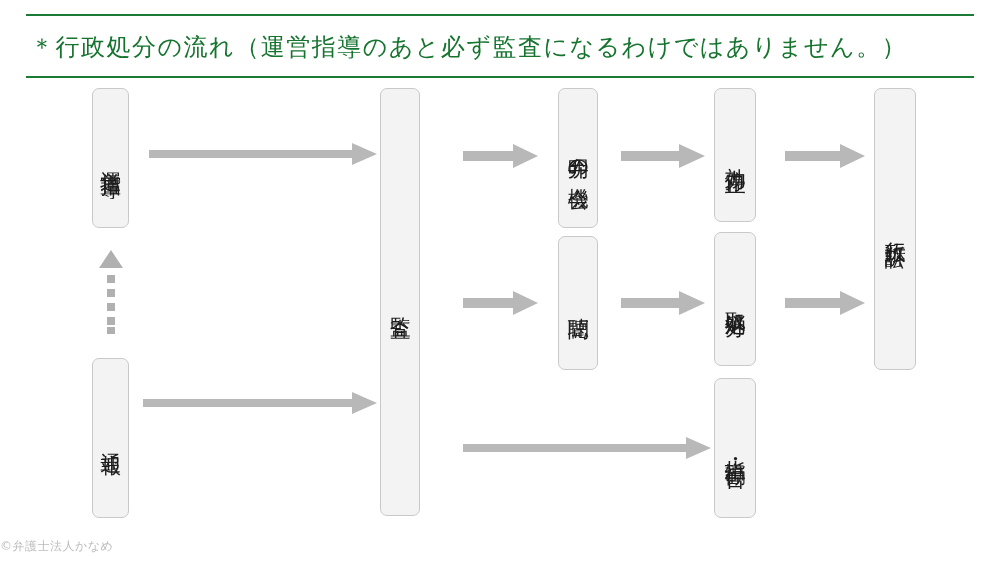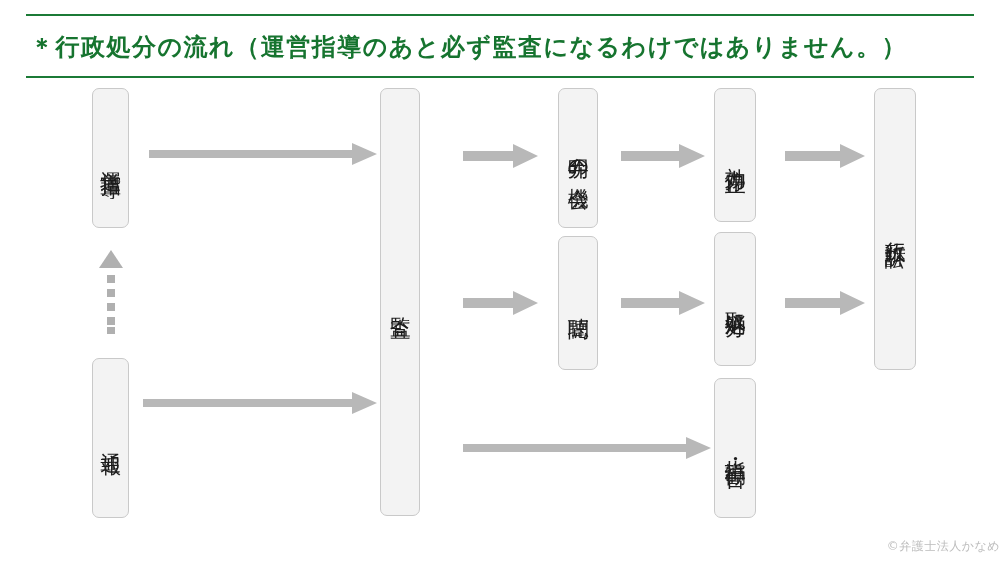--- a/index.html
+++ b/index.html
@@ -34,21 +34,21 @@
   #header-title {
     position: absolute;
     left: 30px;
     top: 26px;
     width: 920px;
     height: 42px;
     line-height: 42px;
     color: #16742f;
     font-size: 24px;
     letter-spacing: 1.5px;
-    font-weight: 700;
+    font-weight: 400;
     white-space: nowrap;
   }
 
   
   .vbox {
     position: absolute;
     box-sizing: border-box;
     background: #f3f3f3;
     border: 1px solid #c9c9c9;
     border-radius: 7px;
@@ -84,21 +84,21 @@
     height: 86px;
   }
   #dotted-arrow svg { display: block; width: 100%; height: 100%; }
 
   
   #footer-credit {
     position: absolute;
     left: 0;
     top: 538px;
     width: 1000px;
-    text-align: right;
+    text-align: left;
     font-size: 12px;
     color: #bdbdbd;
     letter-spacing: 0.5px;
   }
 </style>
 </head>
 <body>
 
 <div id="page">
 

